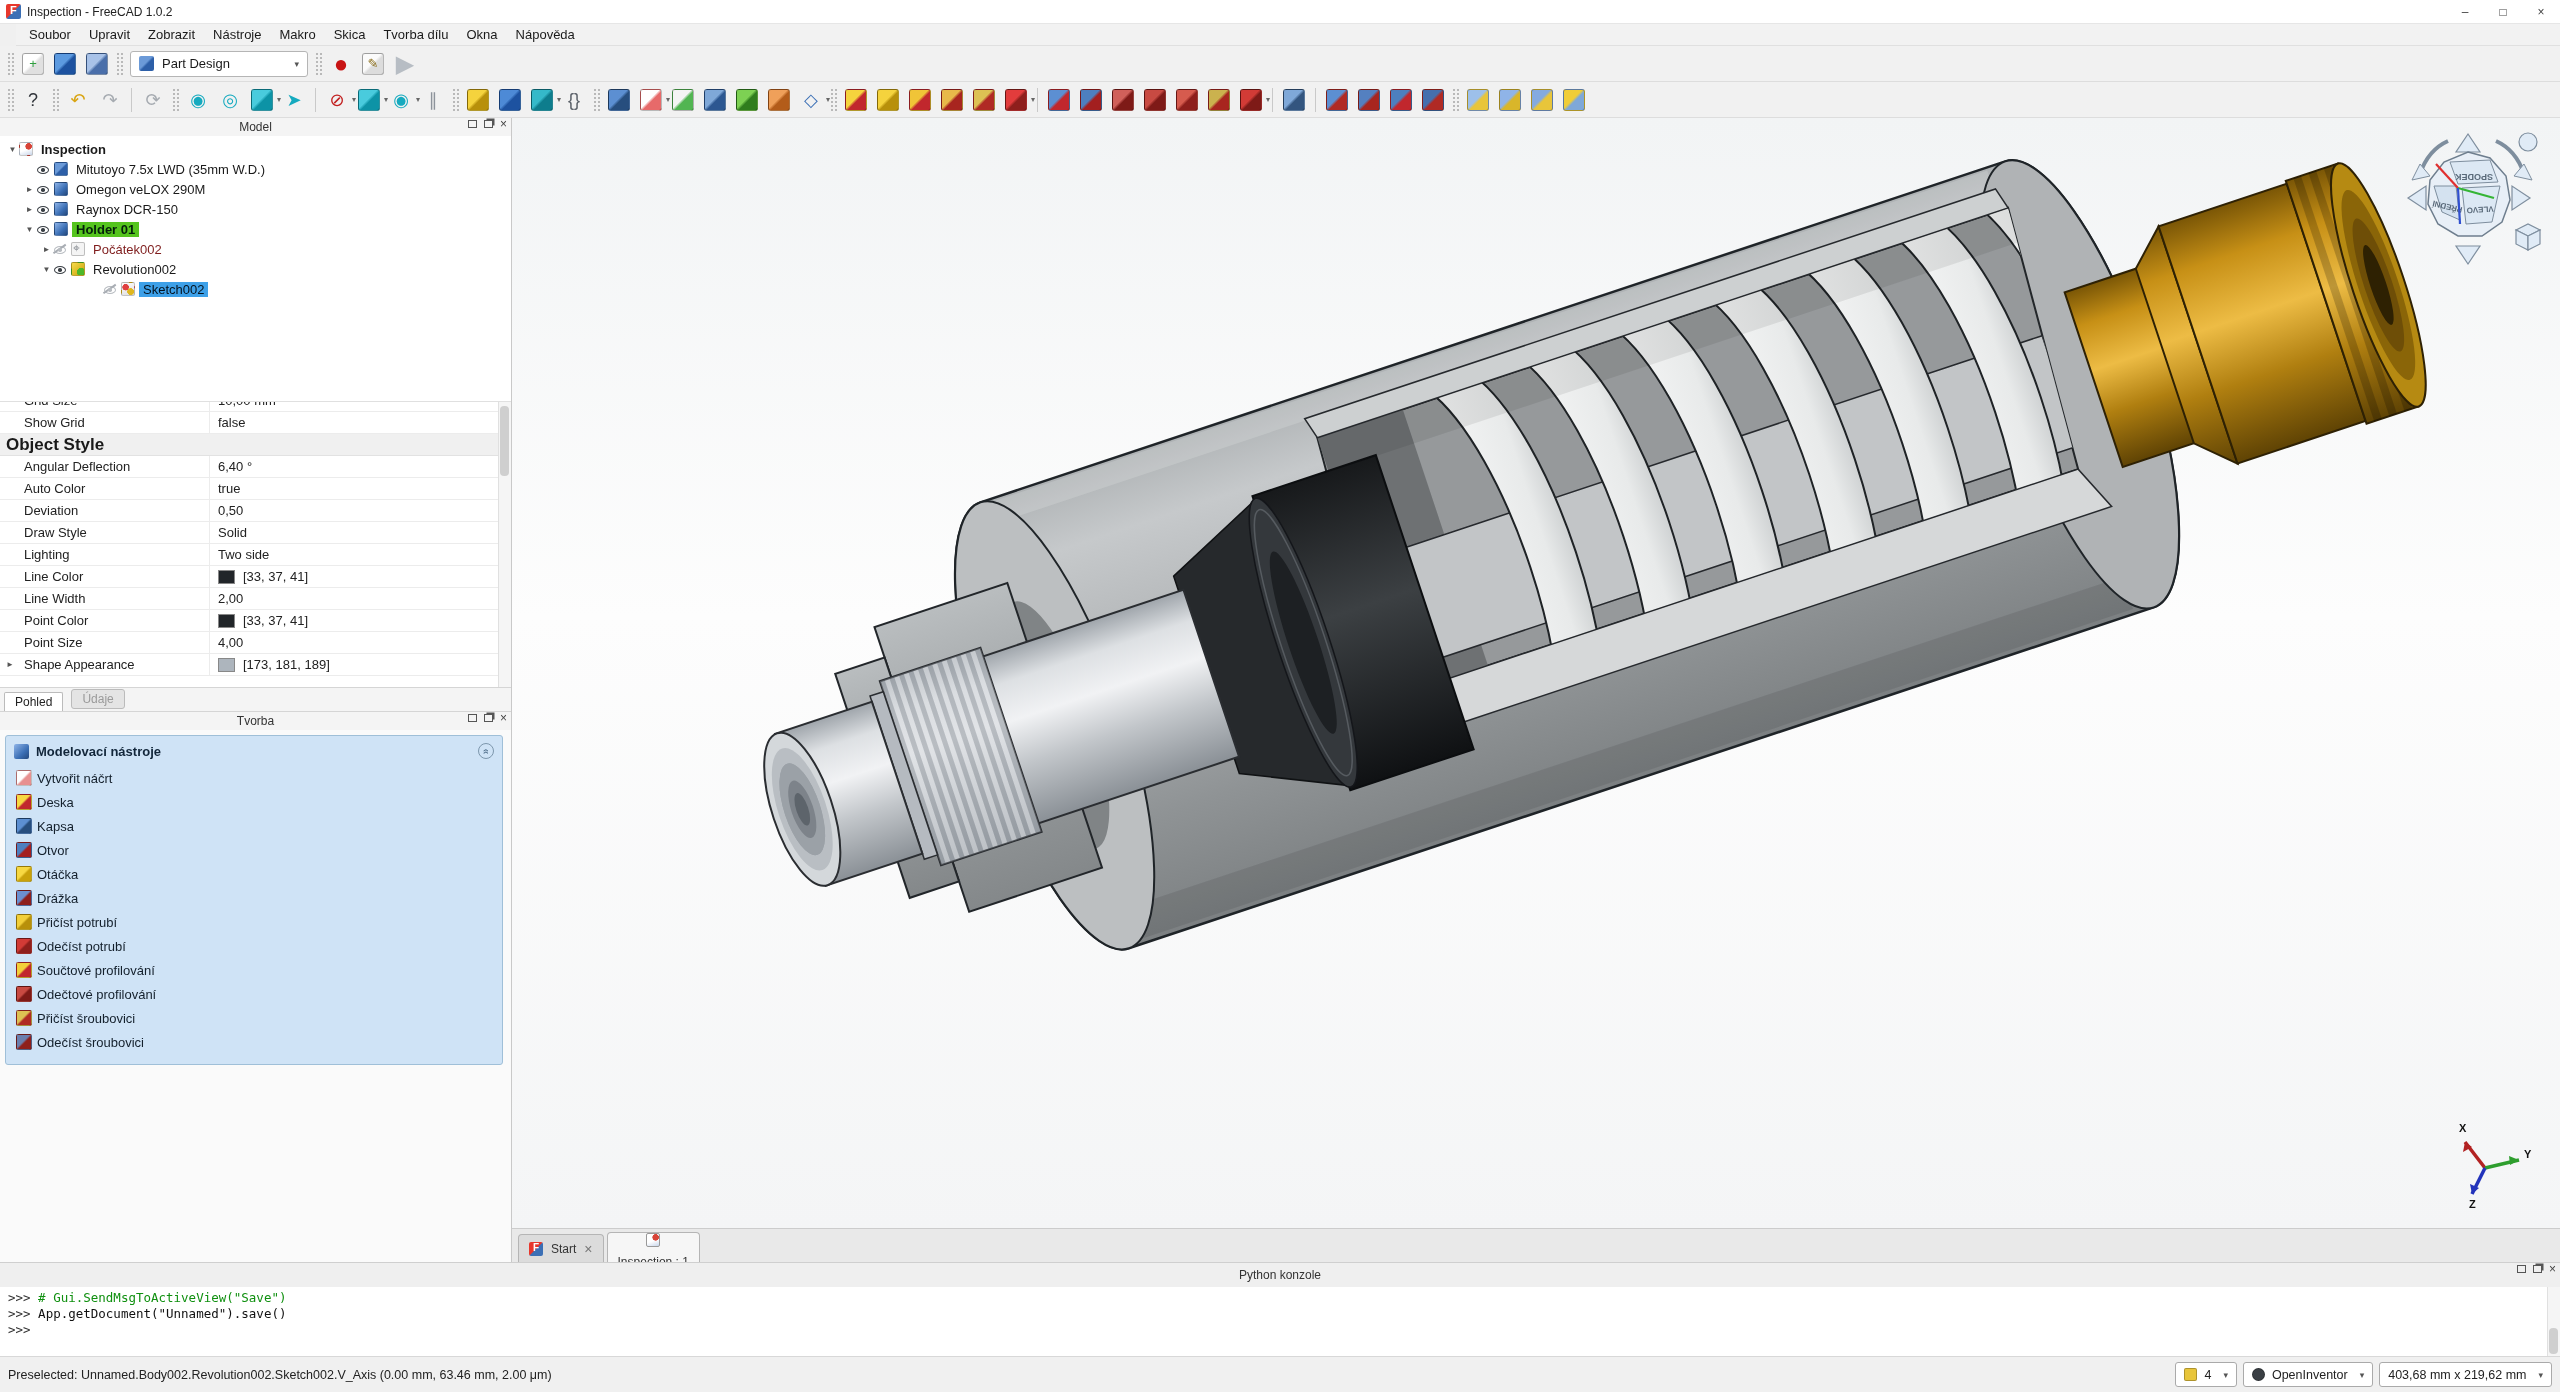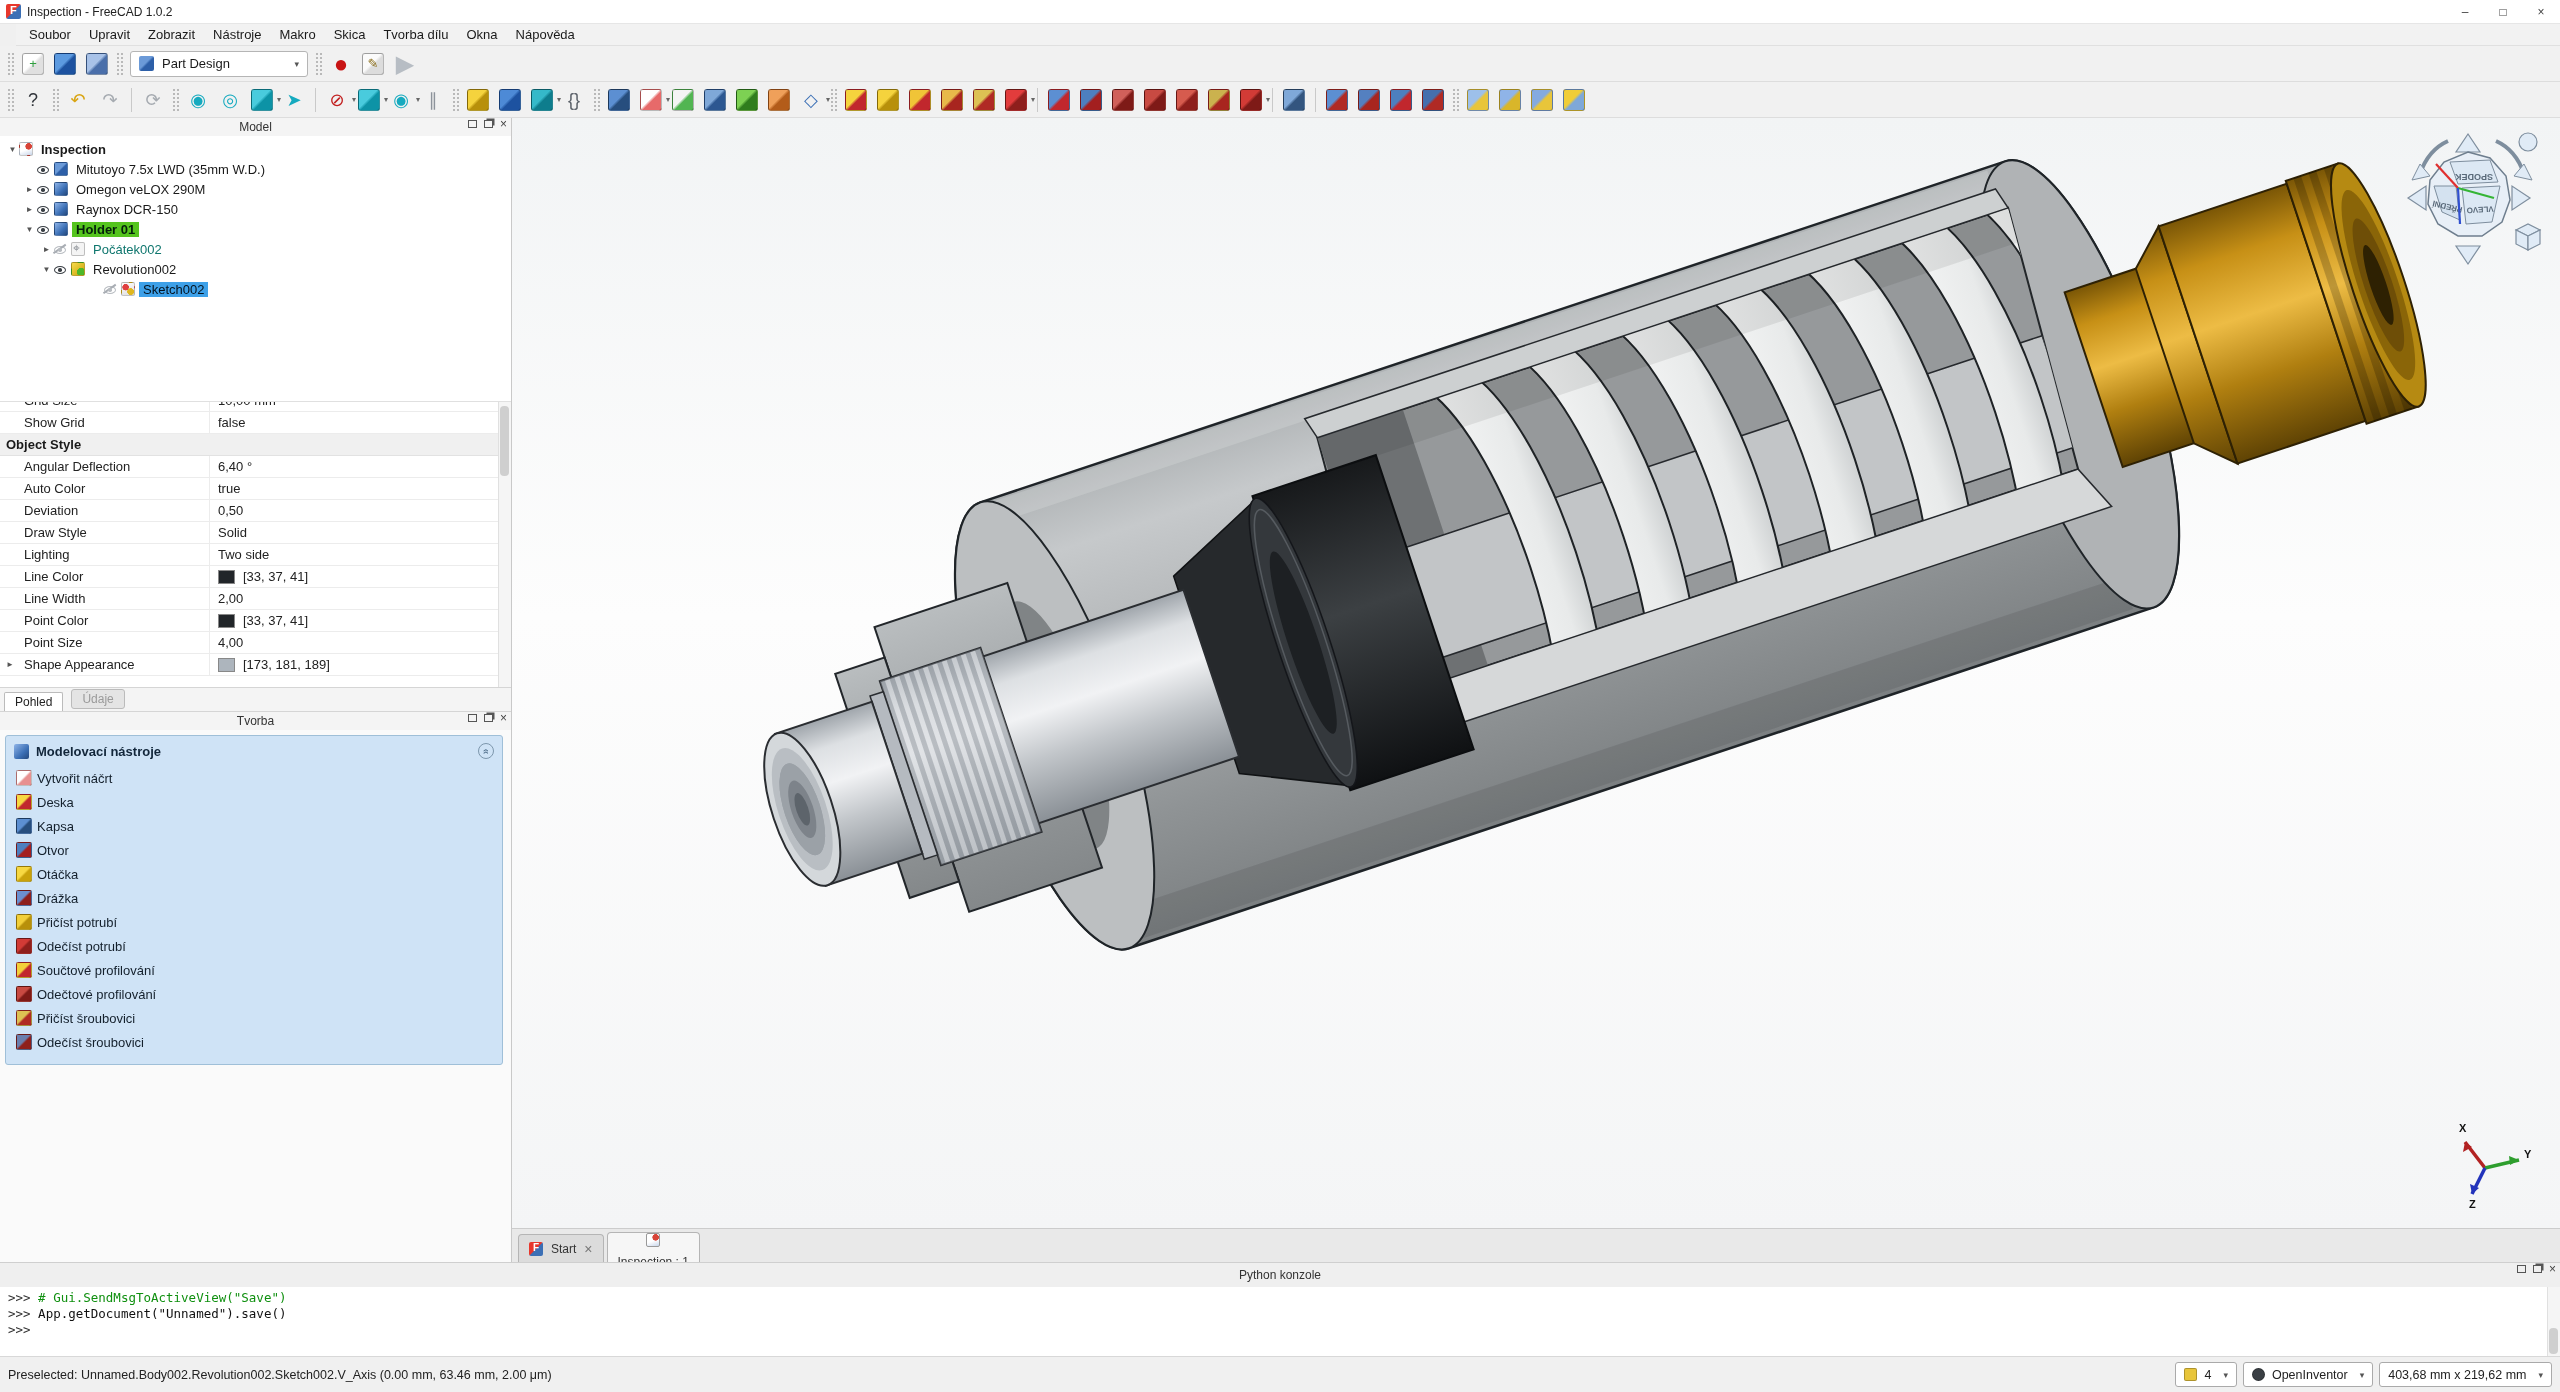--- a/index.html
+++ b/index.html
@@ -58,35 +58,35 @@
   .ti { width:14px; height:14px; border-radius:2px; display:inline-block; border:1px solid rgba(0,0,0,.22); margin-right:4px; flex:none; }
   .ti-doc { background:radial-gradient(circle at 72% 28%,#d84438 0 3px,transparent 3.5px),linear-gradient(160deg,#ffffff 55%,#c9d6ea); }
   .ti-cube { background:linear-gradient(135deg,#6b9ad8 0 45%,#2d5fa8 55%); }
   .ti-body { background:linear-gradient(135deg,#8fb4e8,#3b6fb5 60%,#24487c); }
   .ti-origin { background:#f4f4f4; position:relative; }
   .ti-origin::after { content:"⌖"; position:absolute; left:1px; top:-2px; font-size:12px; color:#8a8f95; }
   .ti-revolution { background:radial-gradient(circle at 76% 76%,#4db82a 0 4px,transparent 4.5px),linear-gradient(135deg,#f7dc4a,#c9a00a); }
   .ti-sketch { background:radial-gradient(circle at 30% 35%,#e04040 0 3px,transparent 3.5px),radial-gradient(circle at 72% 72%,#e0b820 0 3.2px,transparent 3.6px),linear-gradient(160deg,#ffffff,#dedede); }
   .tree-label { padding:0 4px; }
   .tree-label.bold { font-weight:bold; }
-  .tree-label.dim { color:#0f766e; }
+  .tree-label.dim { color:#7f1d1d; }
   .tree-row.hl-green .tree-label { background:#55c41e; font-weight:bold; color:#04210a; }
   .tree-row.hl-blue  .tree-label { background:#3da0e8; color:#04121f; }
 
   
   #props { height:286px; background:#ffffff; position:relative; overflow:hidden; border-bottom:1px solid #d5d5d5; }
   .prop-row { height:22px; display:flex; border-bottom:1px solid #ececec; font-size:13px; align-items:stretch; position:relative; }
   .prop-row.clipped { height:10px; overflow:hidden; }
   .prop-row.clipped .prop-inner { margin-top:-13px; }
   .prop-inner { display:flex; width:100%; }
   .prop-label { width:210px; border-right:1px solid #ececec; display:flex; align-items:center; padding-left:24px; color:#222; position:relative; }
   .prop-label .pcaret { position:absolute; left:6px; font-size:8px; color:#555; }
   .prop-value { flex:1; display:flex; align-items:center; padding-left:8px; color:#222; }
   .swatch { width:17px; height:14px; border:1px solid #888; margin-right:8px; flex:none; }
-  .prop-section { height:22px; background:#f0f0f0; border-bottom:1px solid #e2e2e2; font-size:13px; font-weight:bold; display:flex; align-items:center; padding-left:6px; }
+  .prop-section { height:22px; background:#f0f0f0; border-bottom:1px solid #e2e2e2; font-size:17px; font-weight:bold; display:flex; align-items:center; padding-left:6px; }
   #props-scroll { position:absolute; right:0; top:0; width:13px; height:100%; background:#f5f5f5; border-left:1px solid #e0e0e0; }
   #props-thumb { position:absolute; right:2px; top:4px; width:9px; height:70px; background:#cfcfcf; border-radius:4px; }
 
   
   #ptabs { height:24px; background:#f4f4f4; display:flex; align-items:flex-end; padding-left:4px; gap:8px; border-bottom:1px solid #d5d5d5; }
   .ptab { font-size:12px; padding:2px 10px; border:1px solid #bbb; border-bottom:none; background:#ffffff; color:#222; border-radius:2px 2px 0 0; }
   .ptab.disabled { background:#e4e4e4; color:#9a9a9a; border-radius:3px; border-bottom:1px solid #bbb; margin-bottom:2px; }
 
   
   #task-panel { margin:5px; width:498px; height:330px; background:#cfe3f6; border:1px solid #9fbfd8; border-radius:3px; overflow:hidden; }

